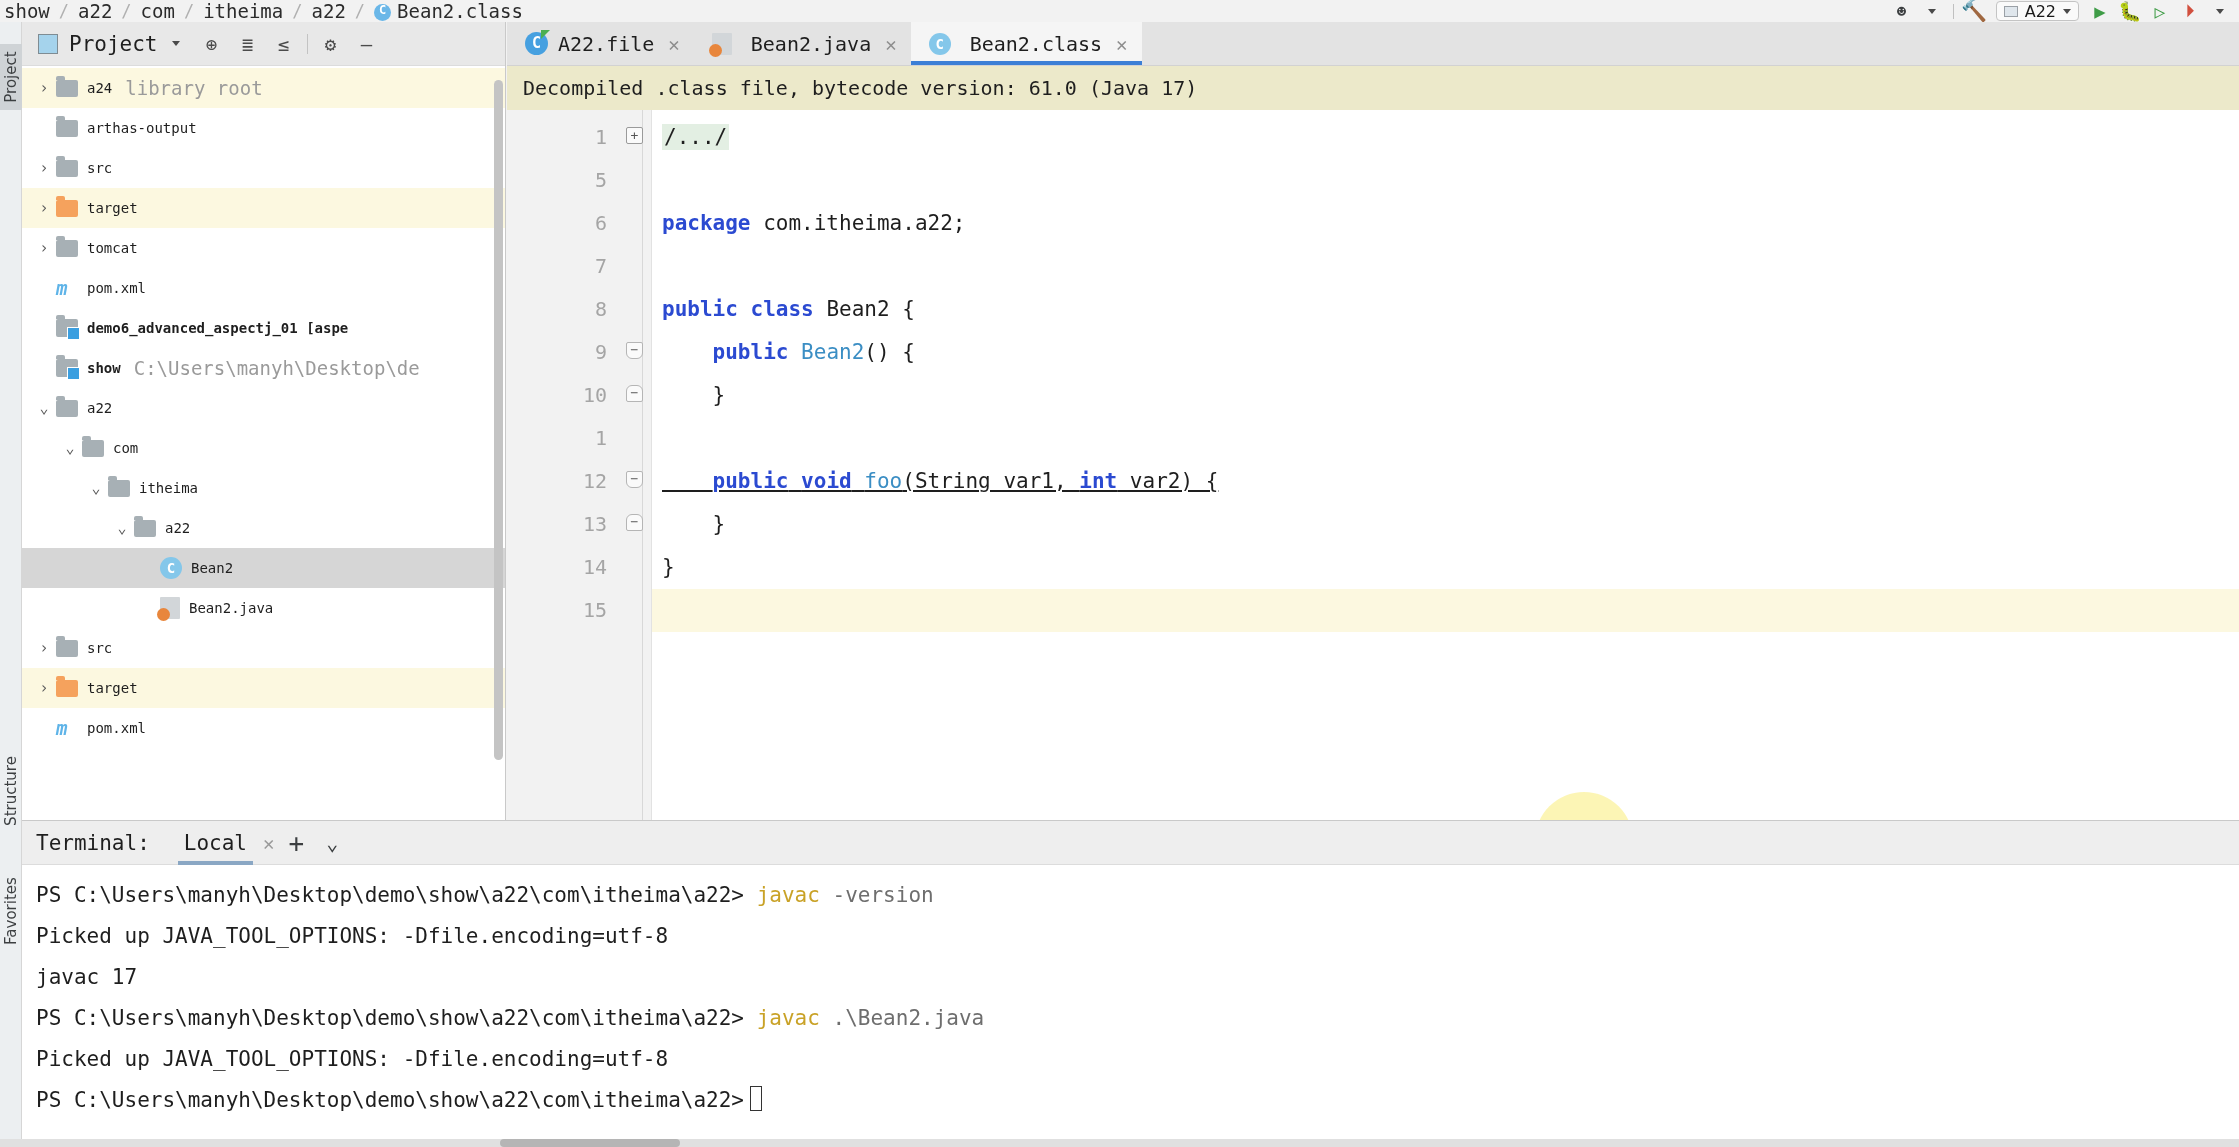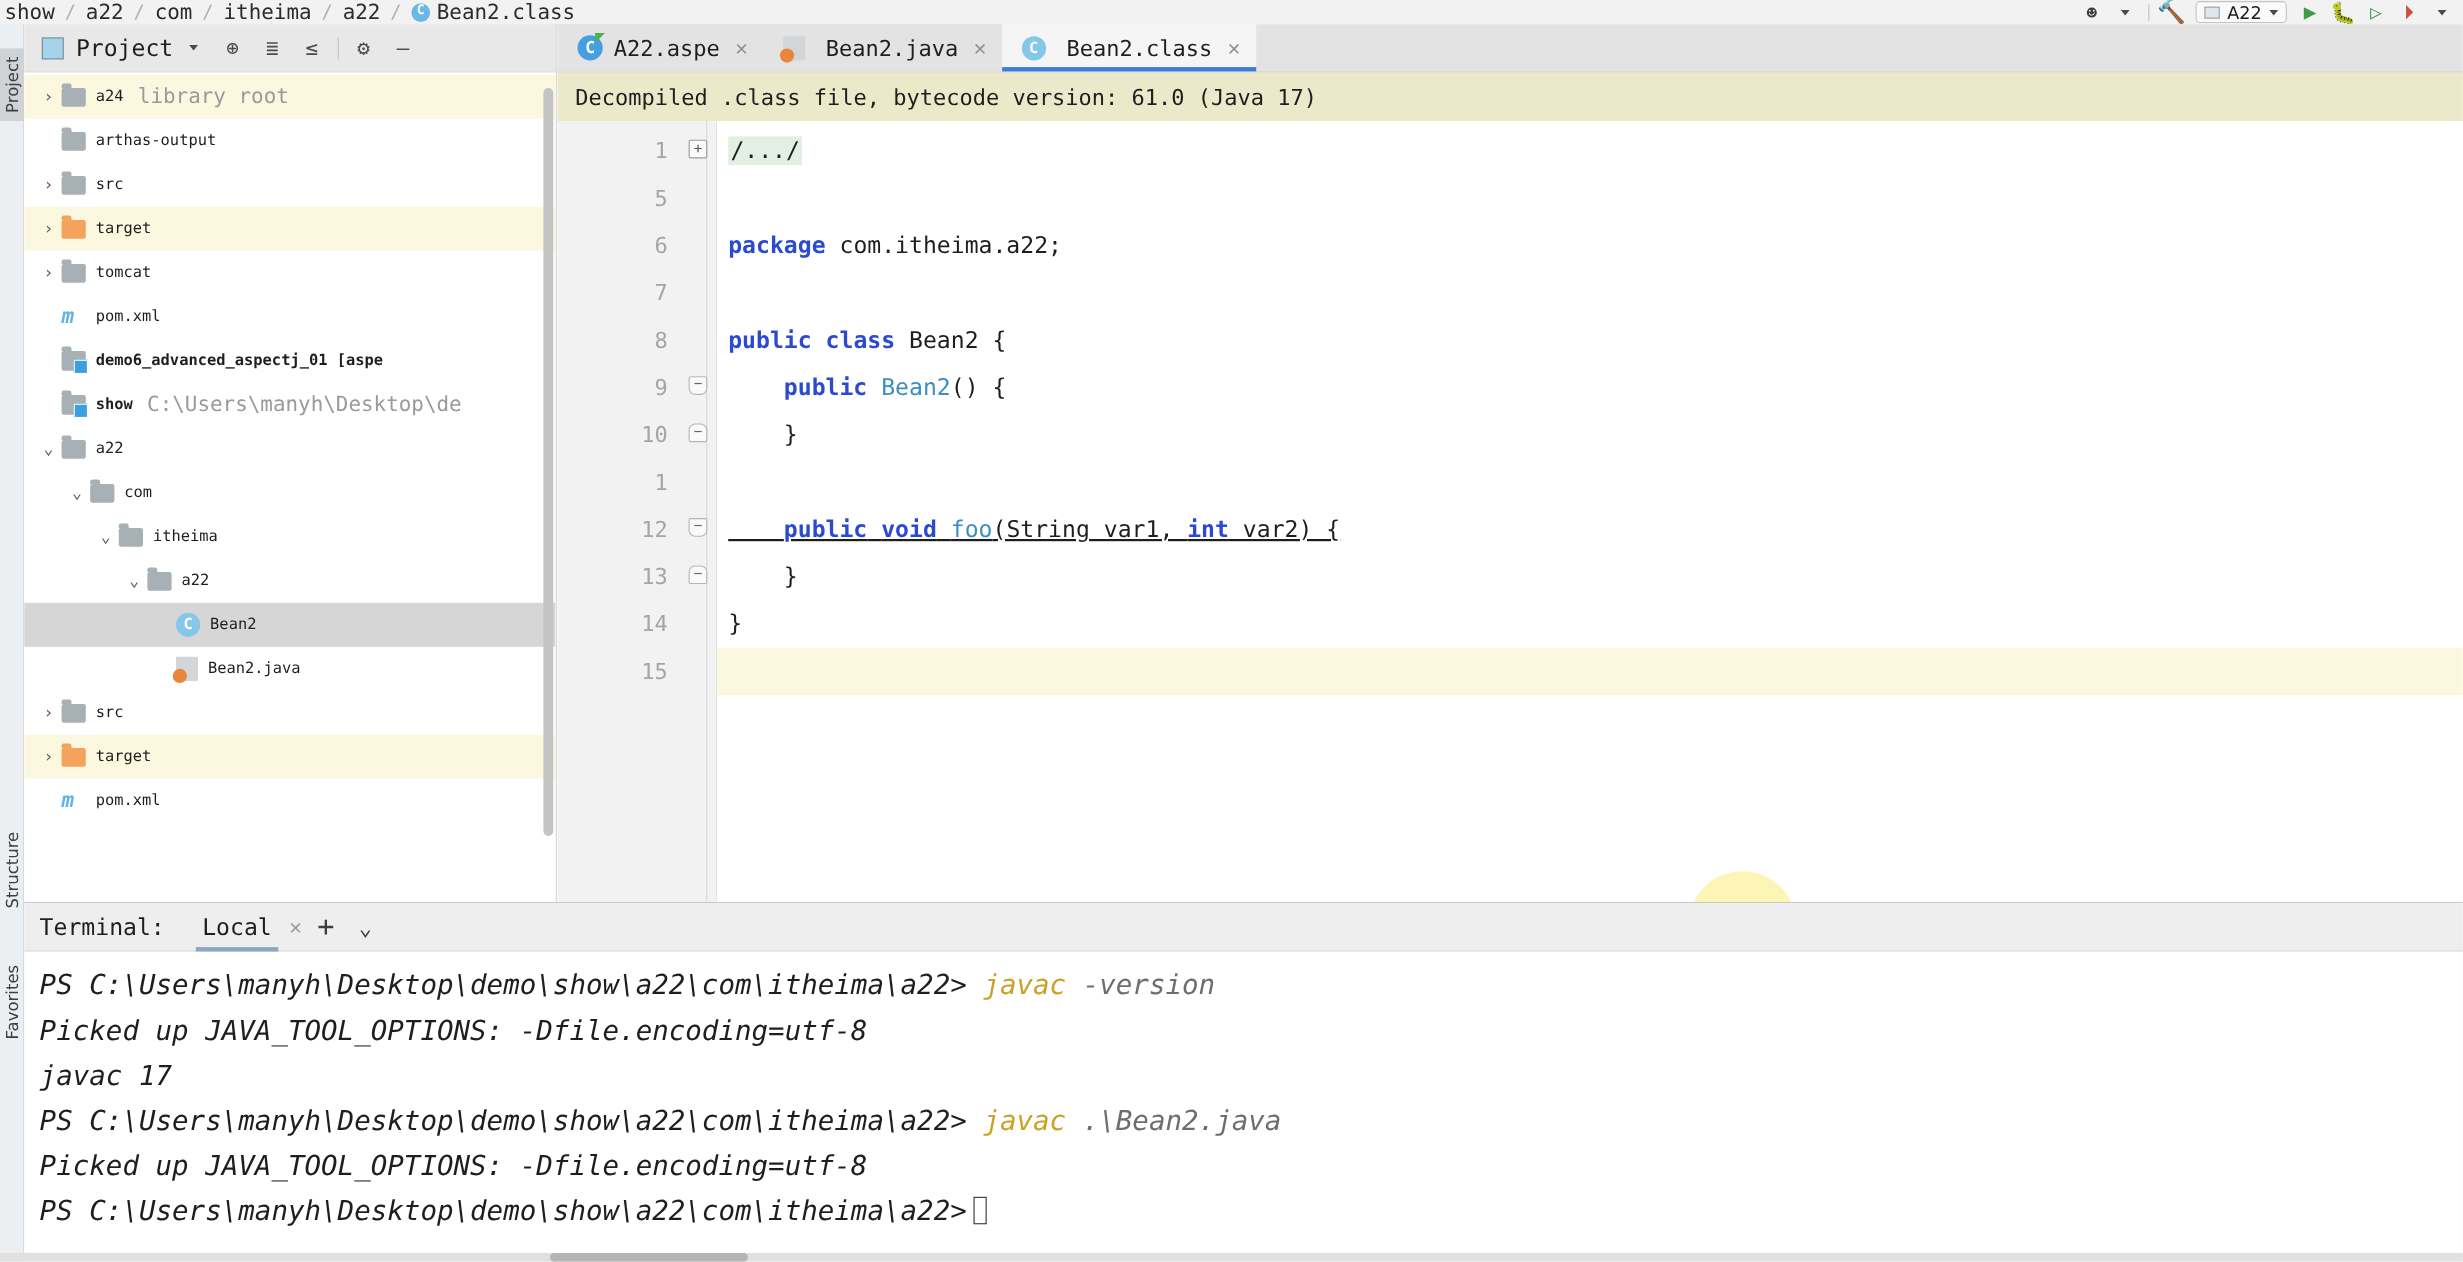--- a/index.html
+++ b/index.html
@@ -227,22 +227,22 @@
   .term-title { font-size: 21px; color: #1e1e1e; margin-right: 28px; }
   .term-tab { font-size: 21px; color: #1e1e1e; position: relative;
               padding: 0 6px; height: 44px; display: flex; align-items: center; }
   .term-tab.active::after { content: ""; position: absolute; left: 0; right: 0;
                             bottom: 0; height: 4px; background: #8aa7c4; }
   .term-x { color: #9a9a9a; font-size: 19px; margin: 0 14px 0 10px; }
   .term-plus { font-size: 26px; color: #3c3f41; margin-right: 22px; }
   .term-chev { font-size: 20px; color: #3c3f41; }
 
   #term-body { padding: 10px 0 0 14px; }
-  .term-line { font-size: 25px; color: #1e1e1e; height: 41px;
-               line-height: 41px; white-space: pre; font-style: italic; }
+  .term-line { font-size: 21px; color: #1e1e1e; height: 41px;
+               line-height: 41px; white-space: pre; }
   .tok-cmd { color: #c9a227; }
   .tok-arg { color: #6e6e6e; }
   .term-caret { display: inline-block; width: 12px; height: 25px;
                 border: 1px solid #333; vertical-align: -4px; margin-left: 6px; }
 
   #bottom-strip { position: absolute; left: 0; right: 0; bottom: 0; height: 8px;
                   background: #e0e0e0; }
   #bottom-thumb { position: absolute; left: 500px; width: 180px; height: 8px;
                   background: #b5b5b5; border-radius: 4px; }
 </style>
@@ -418,21 +418,21 @@
         <i style="height:18px"></i>
     </span>
     <span class="node-label">External Libraries</span>
   </div>
 </div>
 
 <div id="editor-area">
   <div id="tab-strip">
       <div class="tab">
         <span class="ico-a22"></span>
-        <span>A22.aspe</span>
+        <span>A22.file</span>
         <span class="tab-close">✕</span>
       </div>
       <div class="tab">
         <span class="java-ico"></span>
         <span>Bean2.java</span>
         <span class="tab-close">✕</span>
       </div>
       <div class="tab active">
         <span class="class-ico"></span>
         <span>Bean2.class</span>

